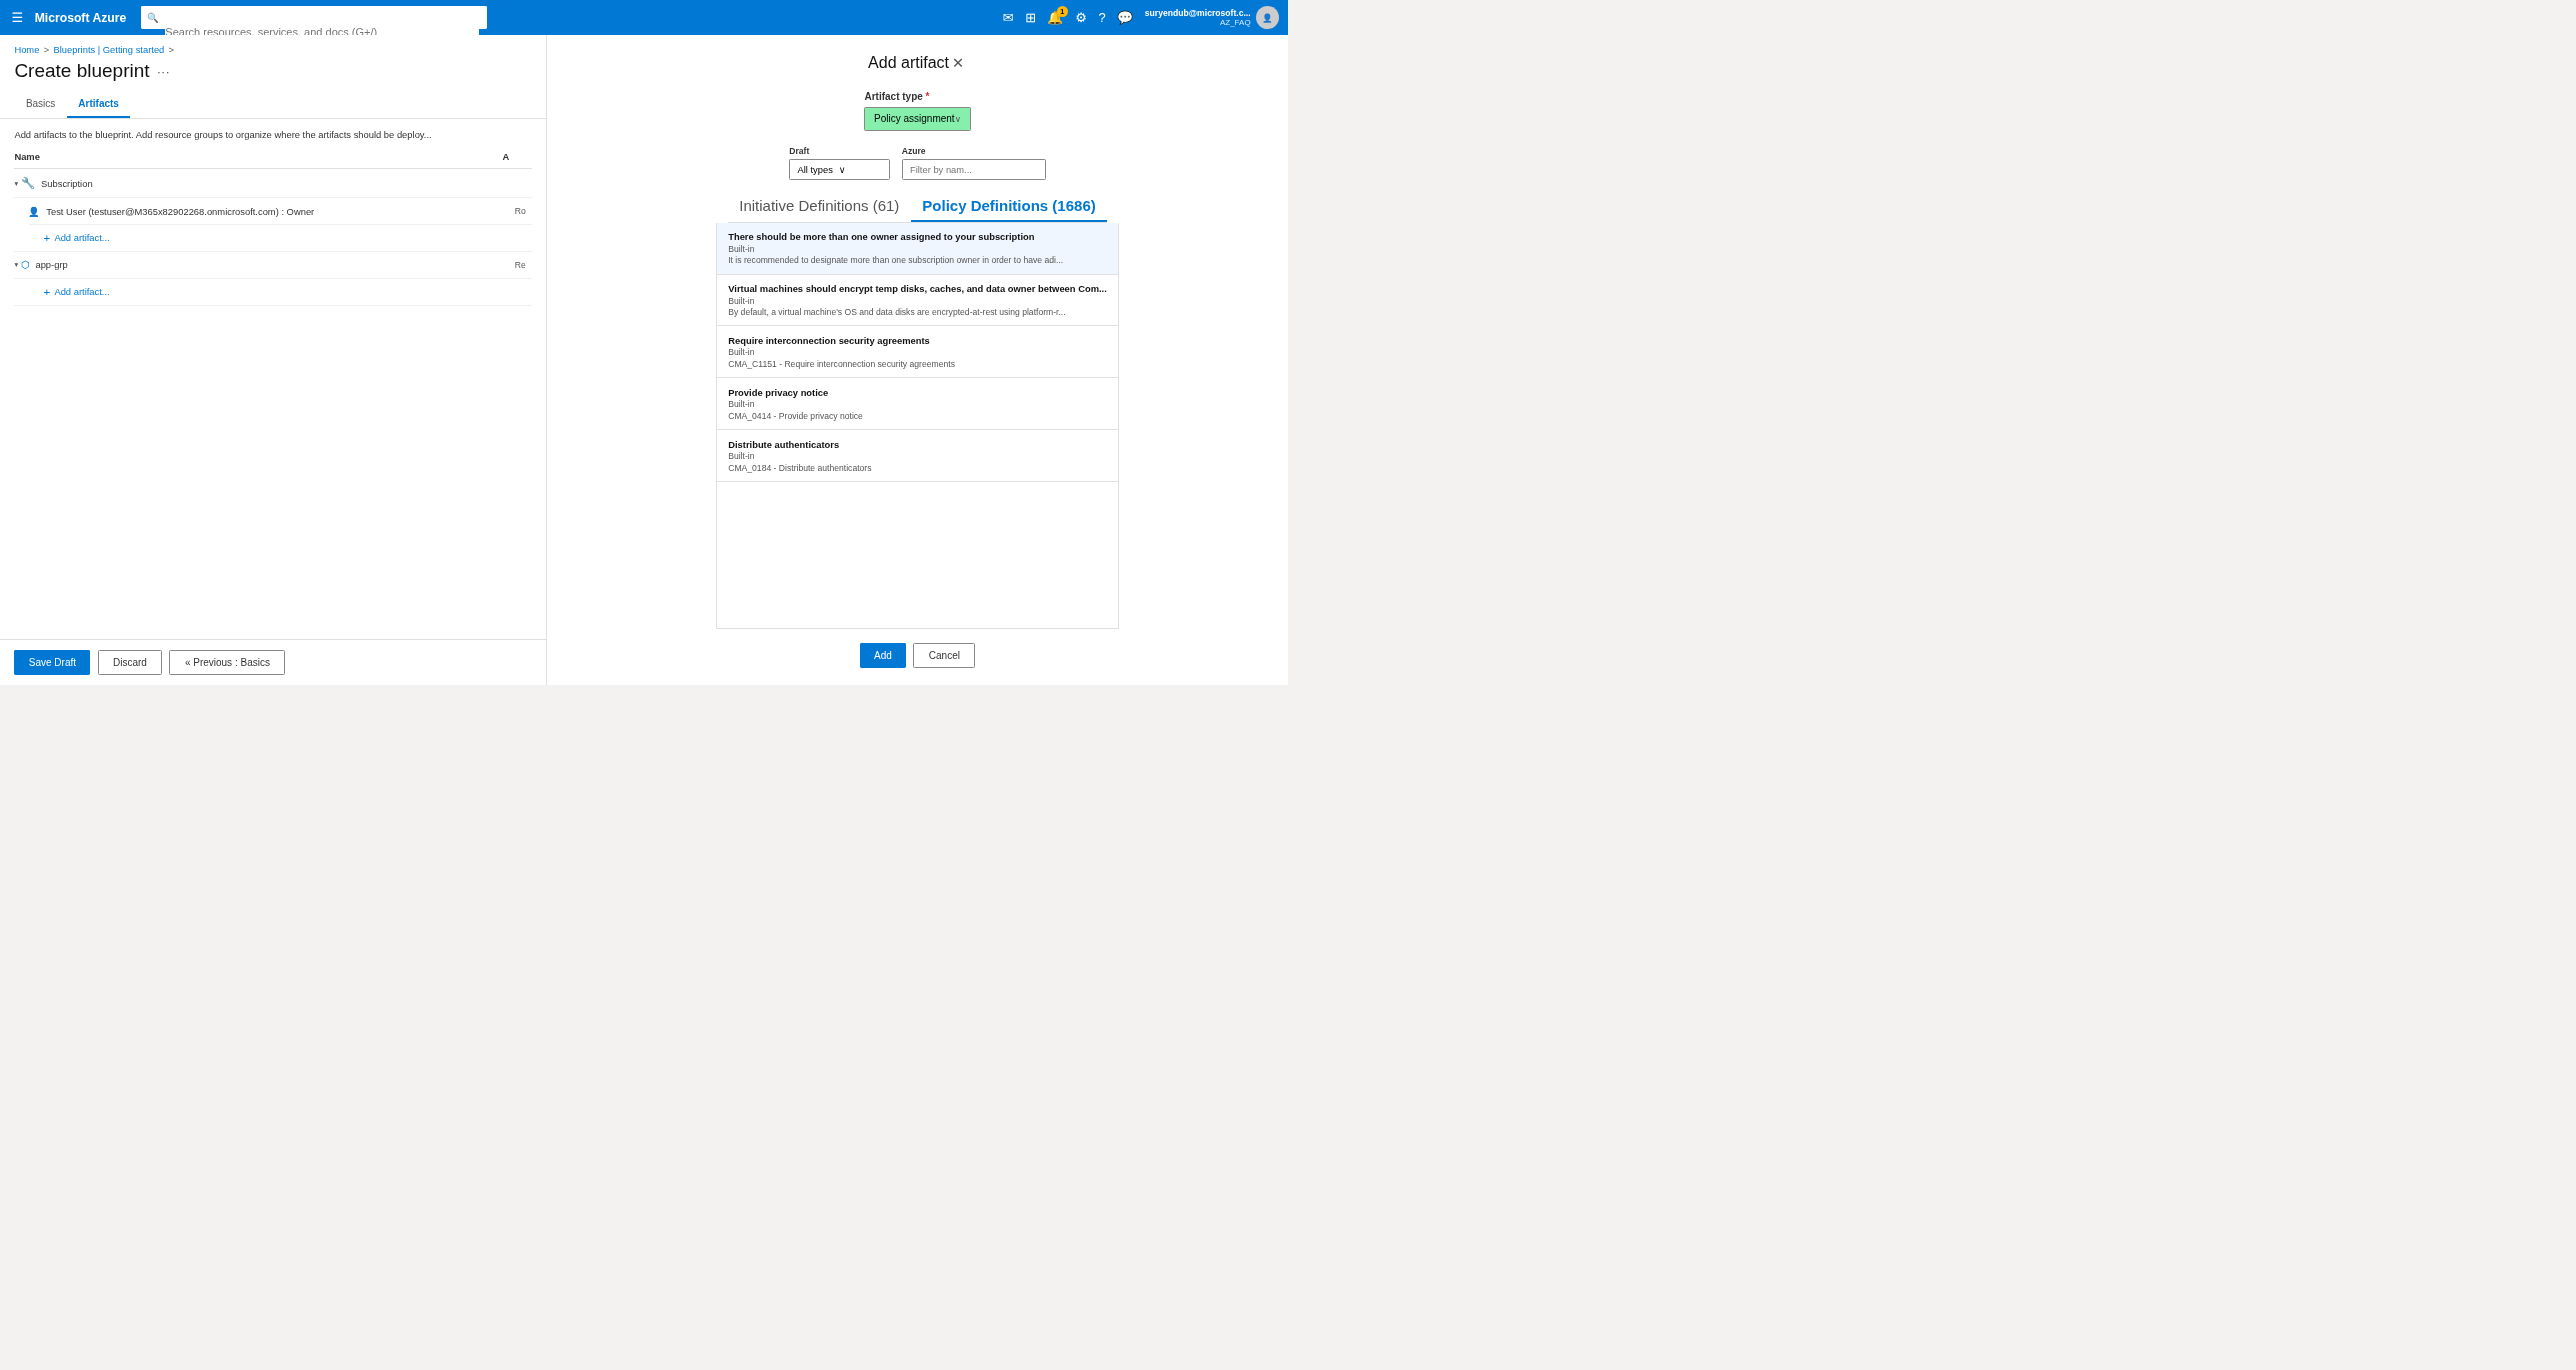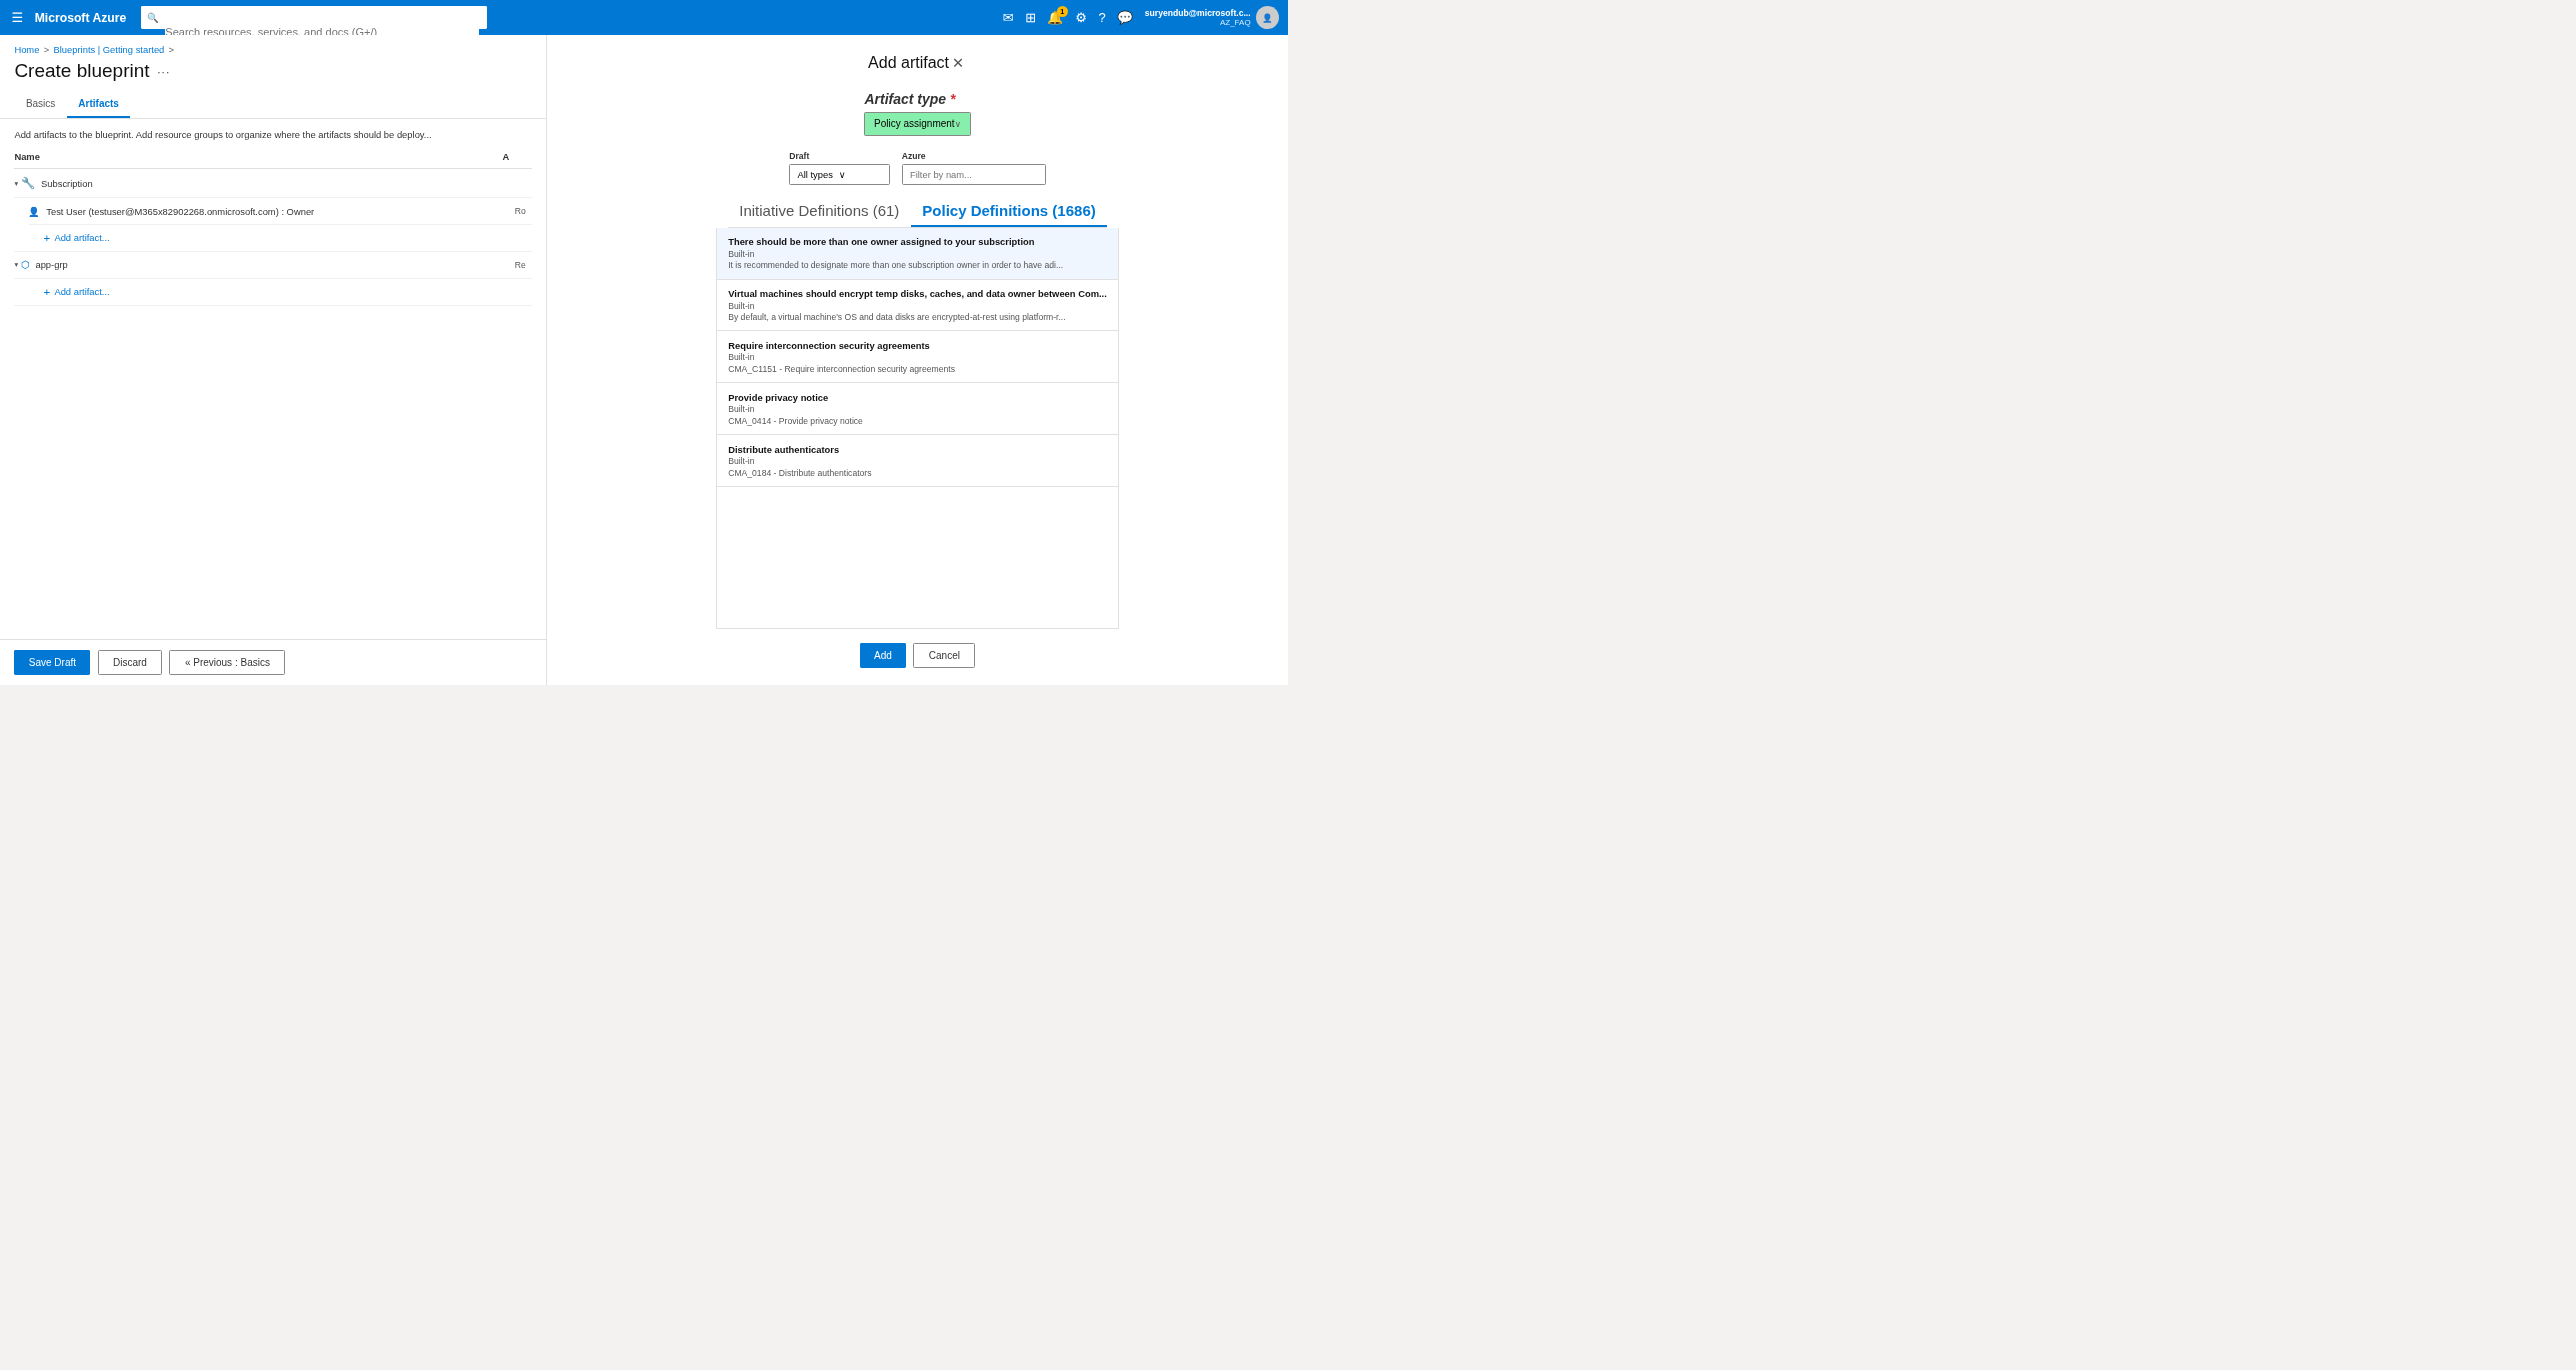--- a/index.html
+++ b/index.html
@@ -210,25 +210,24 @@
       cursor: pointer;
       color: #555;
       border: none;
       background: none;
       padding: 2.9px;
     }
 
     .form-group { margin-bottom: 14.4px; }
     .form-label {
       display: block;
-      font-size: 14px;
+      font-size: 10px;
       font-weight: 600;
       margin-bottom: 4.3px;
       color: #333;
-      font-style: italic;
     }
     .required { color: #d13438; }
 
     .select-box {
       width: 100%;
       padding: 5.8px 8.6px;
       border: 0.7px solid #8a8886;
       border-radius: 1.4px;
       font-size: 10px;
       background: #86efac;

